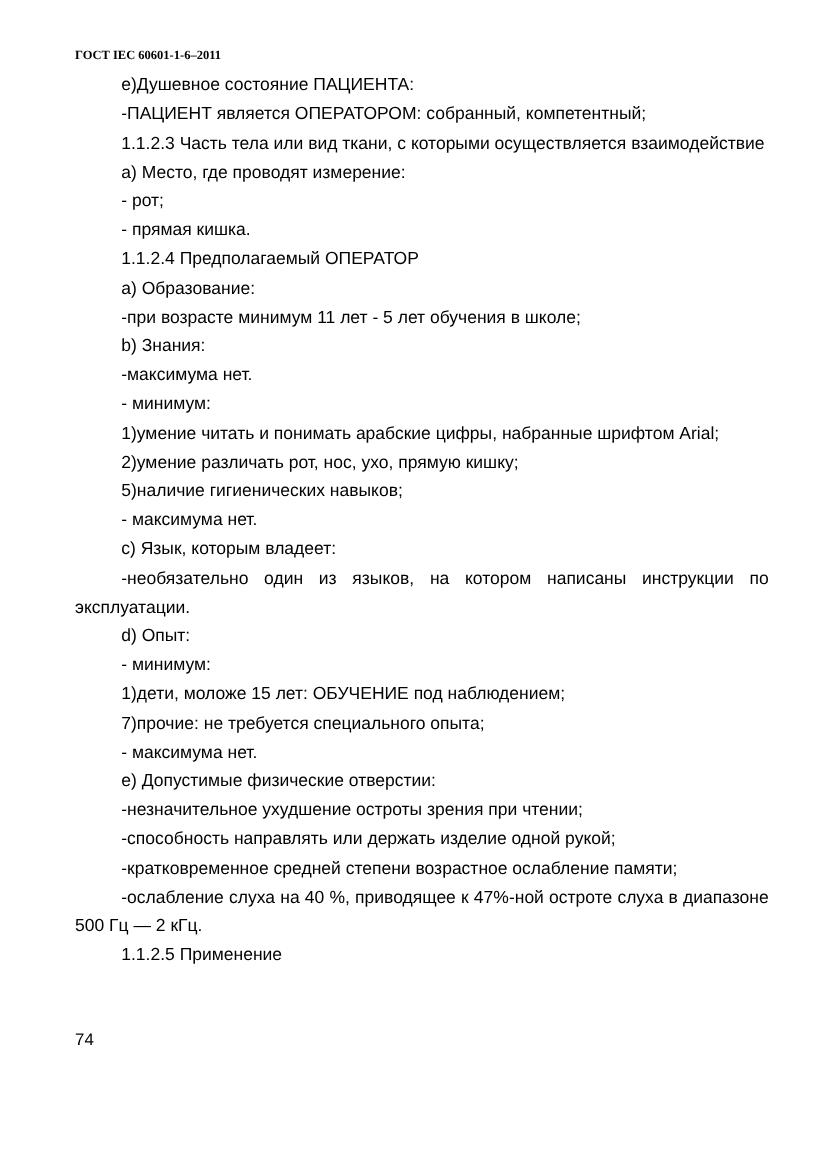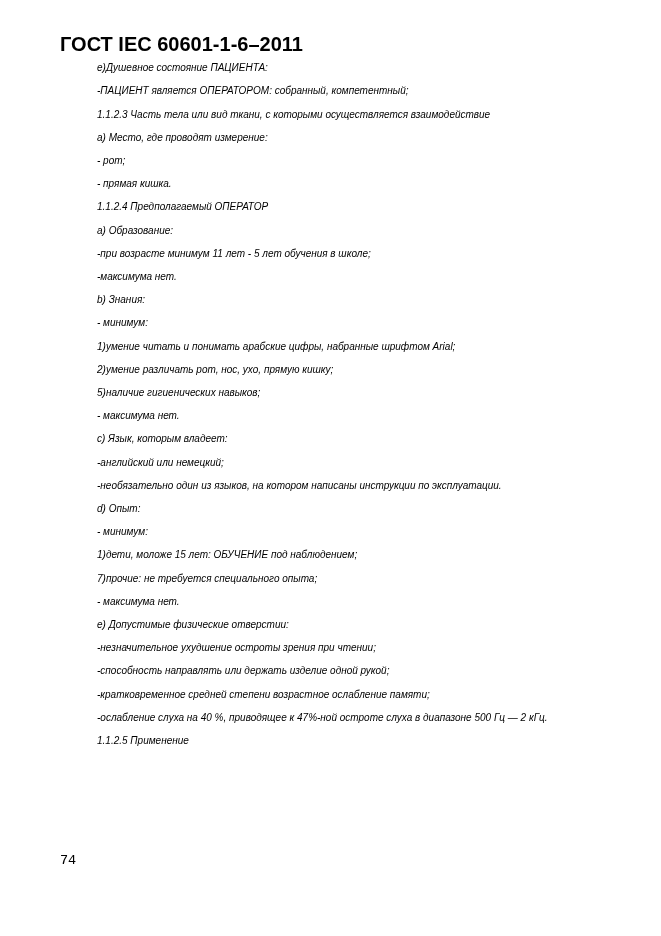--- a/index.html
+++ b/index.html
@@ -12,39 +12,39 @@
     overflow: hidden;
   }
   .page {
     position: relative;
     width: 661px;
     height: 936px;
     background: #ffffff;
     padding: 33px 46px 0 60px;
   }
   .doc-header {
-    font-size: 20px;
+    font-size: 10px;
     font-weight: 700;
     line-height: 23.2px;
     white-space: nowrap;
+    font-family: Liberation Serif, serif;
   }
   .content p {
-    font-size: 10px;
+    font-size: 14px;
     line-height: 23.2px;
     text-align: justify;
     text-indent: 37px;
     margin: 0;
     word-spacing: normal;
-    font-style: italic;
   }
   .page-number {
     position: absolute;
     left: 60px;
-    top: 853px;
-    font-family: Liberation Mono, monospace;
+    top: 824px;
+    font-family: Liberation Sans, sans-serif;
     font-size: 13.5px;
     line-height: 16px;
   }
 </style>
 </head>
 <body>
 
 <div class="page">
   <div class="doc-header">ГОСТ IEC 60601-1-6–2011</div>
 
@@ -63,37 +63,36 @@
 
       <p>- прямая кишка.</p>
 
 
       <p>1.1.2.4 Предполагаемый ОПЕРАТОР</p>
 
       <p>a) Образование:</p>
 
       <p>-при возрасте минимум 11 лет - 5 лет обучения в школе;</p>
 
+      <p>b) Знания:</p>
+
       <p>-максимума нет.</p>
-
-      <p>b) Знания:</p>
 
       <p>- минимум:</p>
 
       <p>1)умение читать и понимать арабские цифры, набранные шрифтом Arial;</p>
 
       <p>2)умение различать рот, нос, ухо, прямую кишку;</p>
 
       <p>5)наличие гигиенических навыков;</p>
 
       <p>- максимума нет.</p>
 
       <p>c) Язык, которым владеет:</p>
 
-      <p>-английский или немецкий;</p>
 
       <p>-необязательно один из языков, на котором написаны инструкции по эксплуатации.</p>
 
       <p>d) Опыт:</p>
 
       <p>- минимум:</p>
 
       <p>1)дети, моложе 15 лет: ОБУЧЕНИЕ под наблюдением;</p>
 
       <p>7)прочие: не требуется специального опыта;</p>

